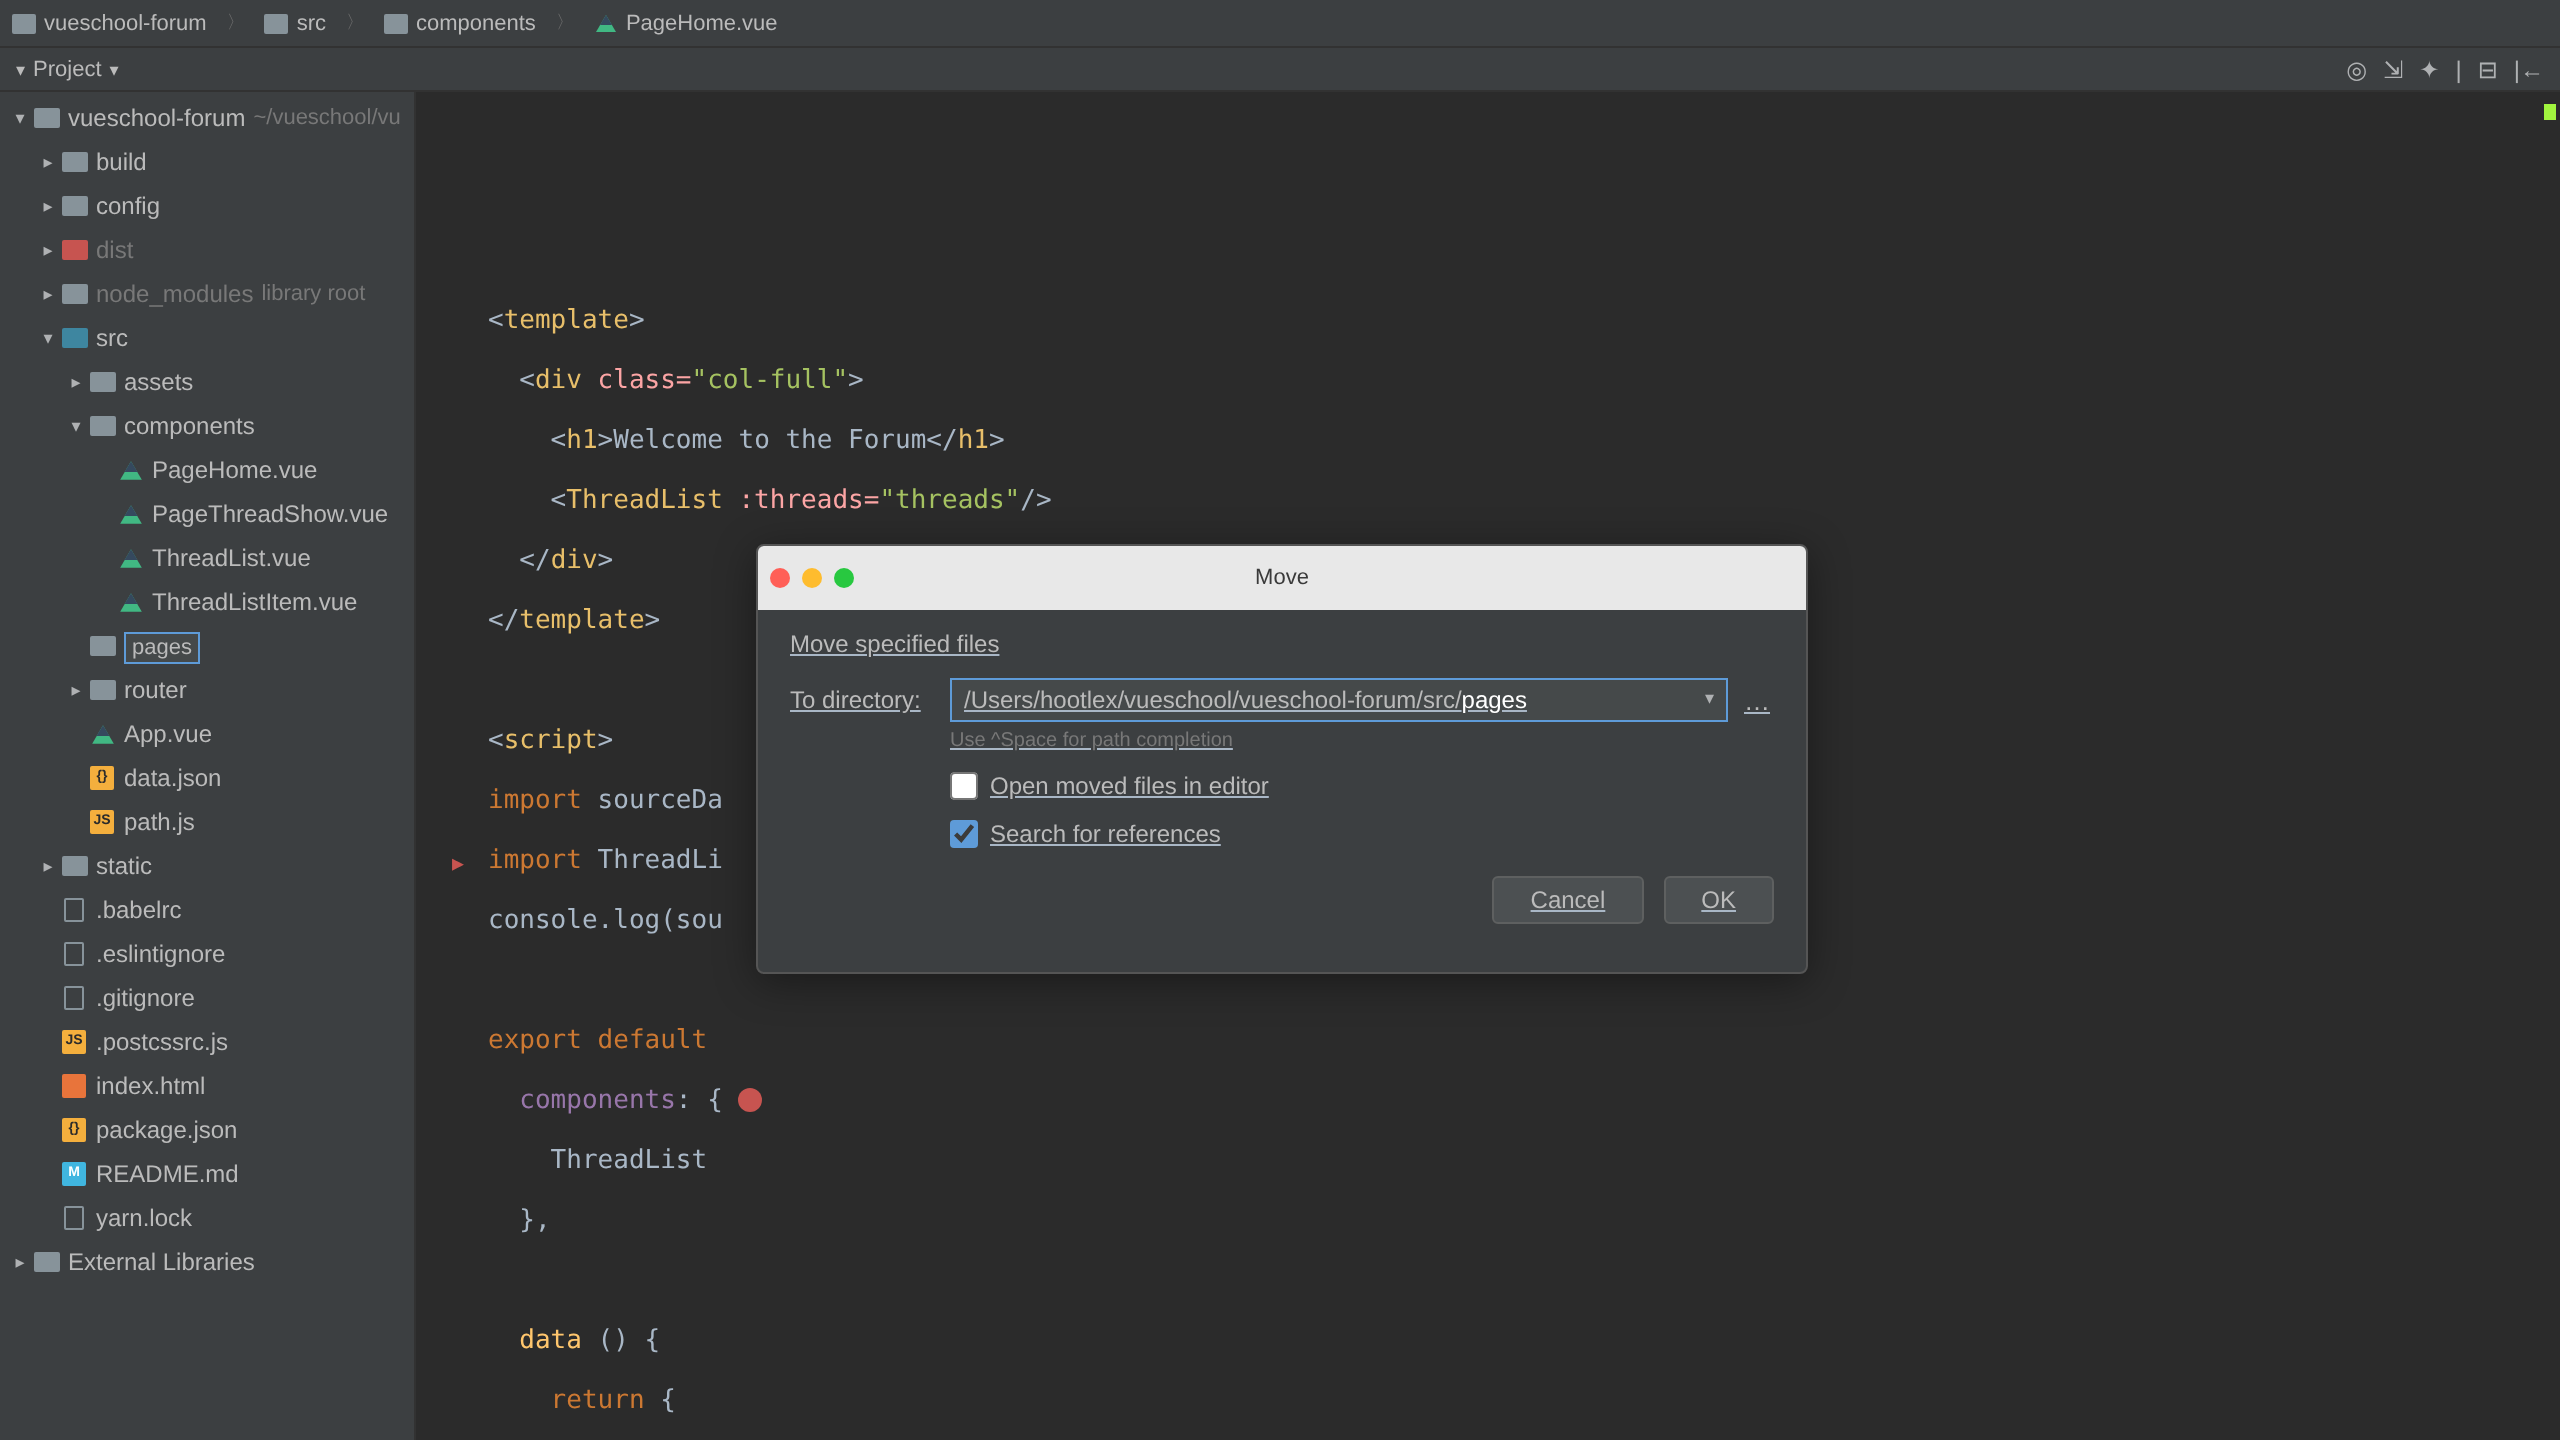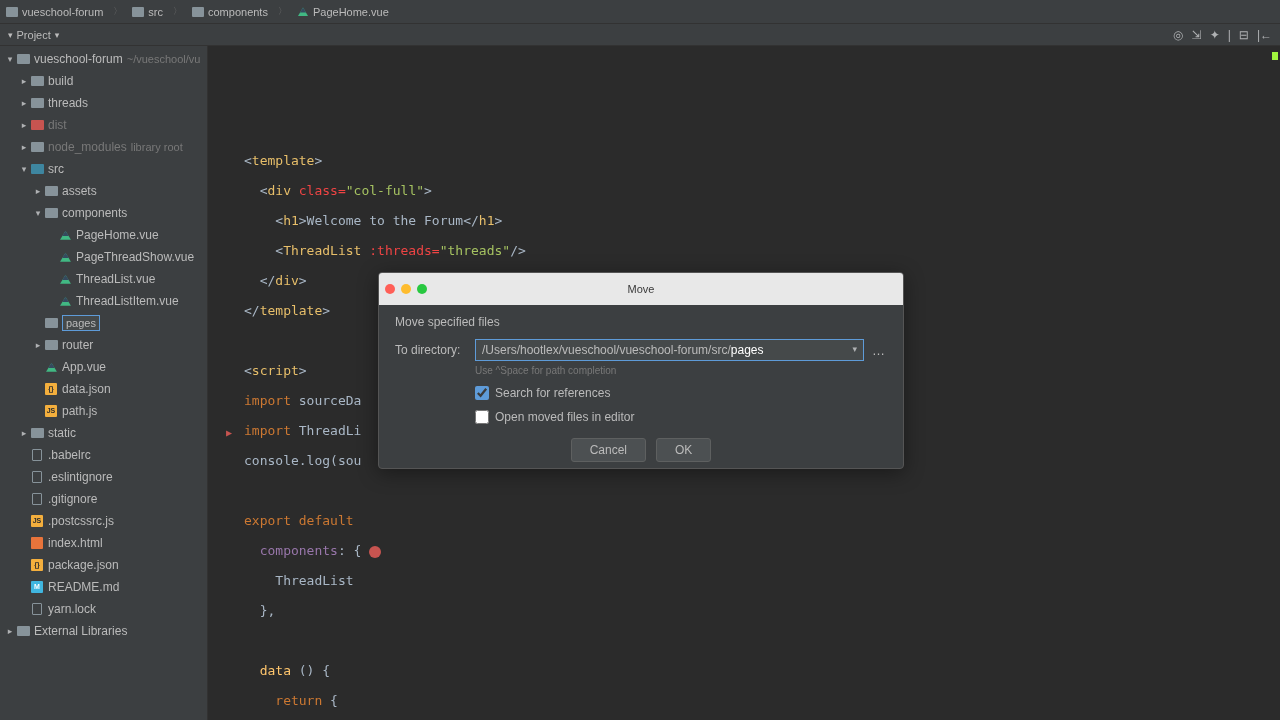--- a/index.html
+++ b/index.html
@@ -116,21 +116,21 @@
 }
 .err-mark {
   display: inline-block;
   width: 12px; height: 12px;
   background: #c75450;
   border-radius: 50%;
   vertical-align: middle;
   margin-left: 8px;
 }
 .t-tag { color: #e8bf6a; }
-.t-attr { color: #ef4444; }
+.t-attr { color: #fca5a5; }
 .t-str { color: #a5c261; }
 .t-kw { color: #cc7832; }
 .t-fn { color: #ffc66d; margin-top: 20px; }
 .t-prop { color: #9876aa; }
 .t-comp { color: #e8bf6a; }
 .t-def { color: #a9b7c6; }
 
 
 .dialog {
   position: absolute;
@@ -155,41 +155,41 @@
   display: flex; gap: 6px;
 }
 .dialog-titlebar .dot { width: 10px; height: 10px; border-radius: 50%; }
 .dialog-titlebar .red { background: #ff5f57; }
 .dialog-titlebar .yellow { background: #febc2e; }
 .dialog-titlebar .green { background: #28c840; }
 .dialog-titlebar .title {
   position: absolute; left: 0; right: 0; text-align: center;
   color: #3a3a3a; font-size: 11px;
 }
-.dialog-body { padding: 10px 16px 6px; }
+.dialog-body { padding: 10px 16px 24px; text-decoration: underline; }
 .dialog-subtitle { color: #bbbbbb; font-size: 12px; margin-bottom: 10px; }
 .dialog-row { display: flex; align-items: center; gap: 10px; margin-bottom: 4px; }
 .dialog-label { color: #bbbbbb; font-size: 12px; width: 70px; }
 .dialog-input-wrap { flex: 1; display: flex; align-items: center; gap: 6px; justify-content: center; }
 .dialog-input {
   flex: 1;
   background: #45494a;
   border: 1px solid #5e9bd8;
   padding: 3px 6px;
   color: #bbbbbb;
   font-size: 12px;
   position: relative;
 }
 .dialog-input .highlight { color: #fff; }
 .dialog-input .dd-arrow { position: absolute; right: 6px; top: 4px; color: #afb1b3; font-size: 9px; }
 .dialog-browse { color: #bbbbbb; cursor: pointer; font-size: 13px; padding: 0 2px; }
 .dialog-hint { color: #787878; font-size: 10px; margin-left: 80px; margin-bottom: 10px; }
 .dialog-check { display: flex; align-items: center; gap: 6px; margin-left: 80px; margin-bottom: 10px; font-size: 12px; color: #bbbbbb; }
 .dialog-check input { width: 14px; height: 14px; accent-color: #5e9bd8; }
-.dialog-buttons { display: flex; justify-content: center; gap: 10px; margin-top: 14px; }
+.dialog-buttons { display: flex; justify-content: flex-end; gap: 10px; margin-top: 14px; }
 .dialog-btn {
   padding: 4px 18px;
   background: #4c5052;
   border: 1px solid #5e6060;
   color: #bbbbbb;
   font-size: 12px;
   border-radius: 3px;
   cursor: pointer;
 }
 
@@ -265,21 +265,21 @@
           <span class="ico-folder"></span>
         </span>
         <span class="label">build</span>
       </div>
       <div class="tree-item">
         <span class="indent" style="width: 14px;"></span>
         <span class="arrow ">▸</span>
         <span class="ico">
           <span class="ico-folder"></span>
         </span>
-        <span class="label">threads</span>
+        <span class="label">config</span>
       </div>
       <div class="tree-item">
         <span class="indent" style="width: 14px;"></span>
         <span class="arrow ">▸</span>
         <span class="ico">
           <span class="ico-folder red"></span>
         </span>
         <span class="label dim">dist</span>
       </div>
       <div class="tree-item">
@@ -505,26 +505,26 @@
       <div class="dialog-input-wrap">
         <div class="dialog-input">
           <span>/Users/hootlex/vueschool/vueschool-forum/src/</span><span class="highlight">pages</span>
           <span class="dd-arrow">▾</span>
         </div>
         <span class="dialog-browse">…</span>
       </div>
     </div>
     <div class="dialog-hint">Use ^Space for path completion</div>
     <label class="dialog-check">
+      <input type="checkbox" style="">
+      <span>Open moved files in editor</span>
+    </label>
+    <label class="dialog-check">
       <input type="checkbox" checked="" style="">
       <span>Search for references</span>
-    </label>
-    <label class="dialog-check">
-      <input type="checkbox" style="">
-      <span>Open moved files in editor</span>
     </label>
     <div class="dialog-buttons">
       <button class="dialog-btn">Cancel</button>
       <button class="dialog-btn">OK</button>
     </div>
   </div>
 </div>
 
 <div class="right-indicator"></div>
 

